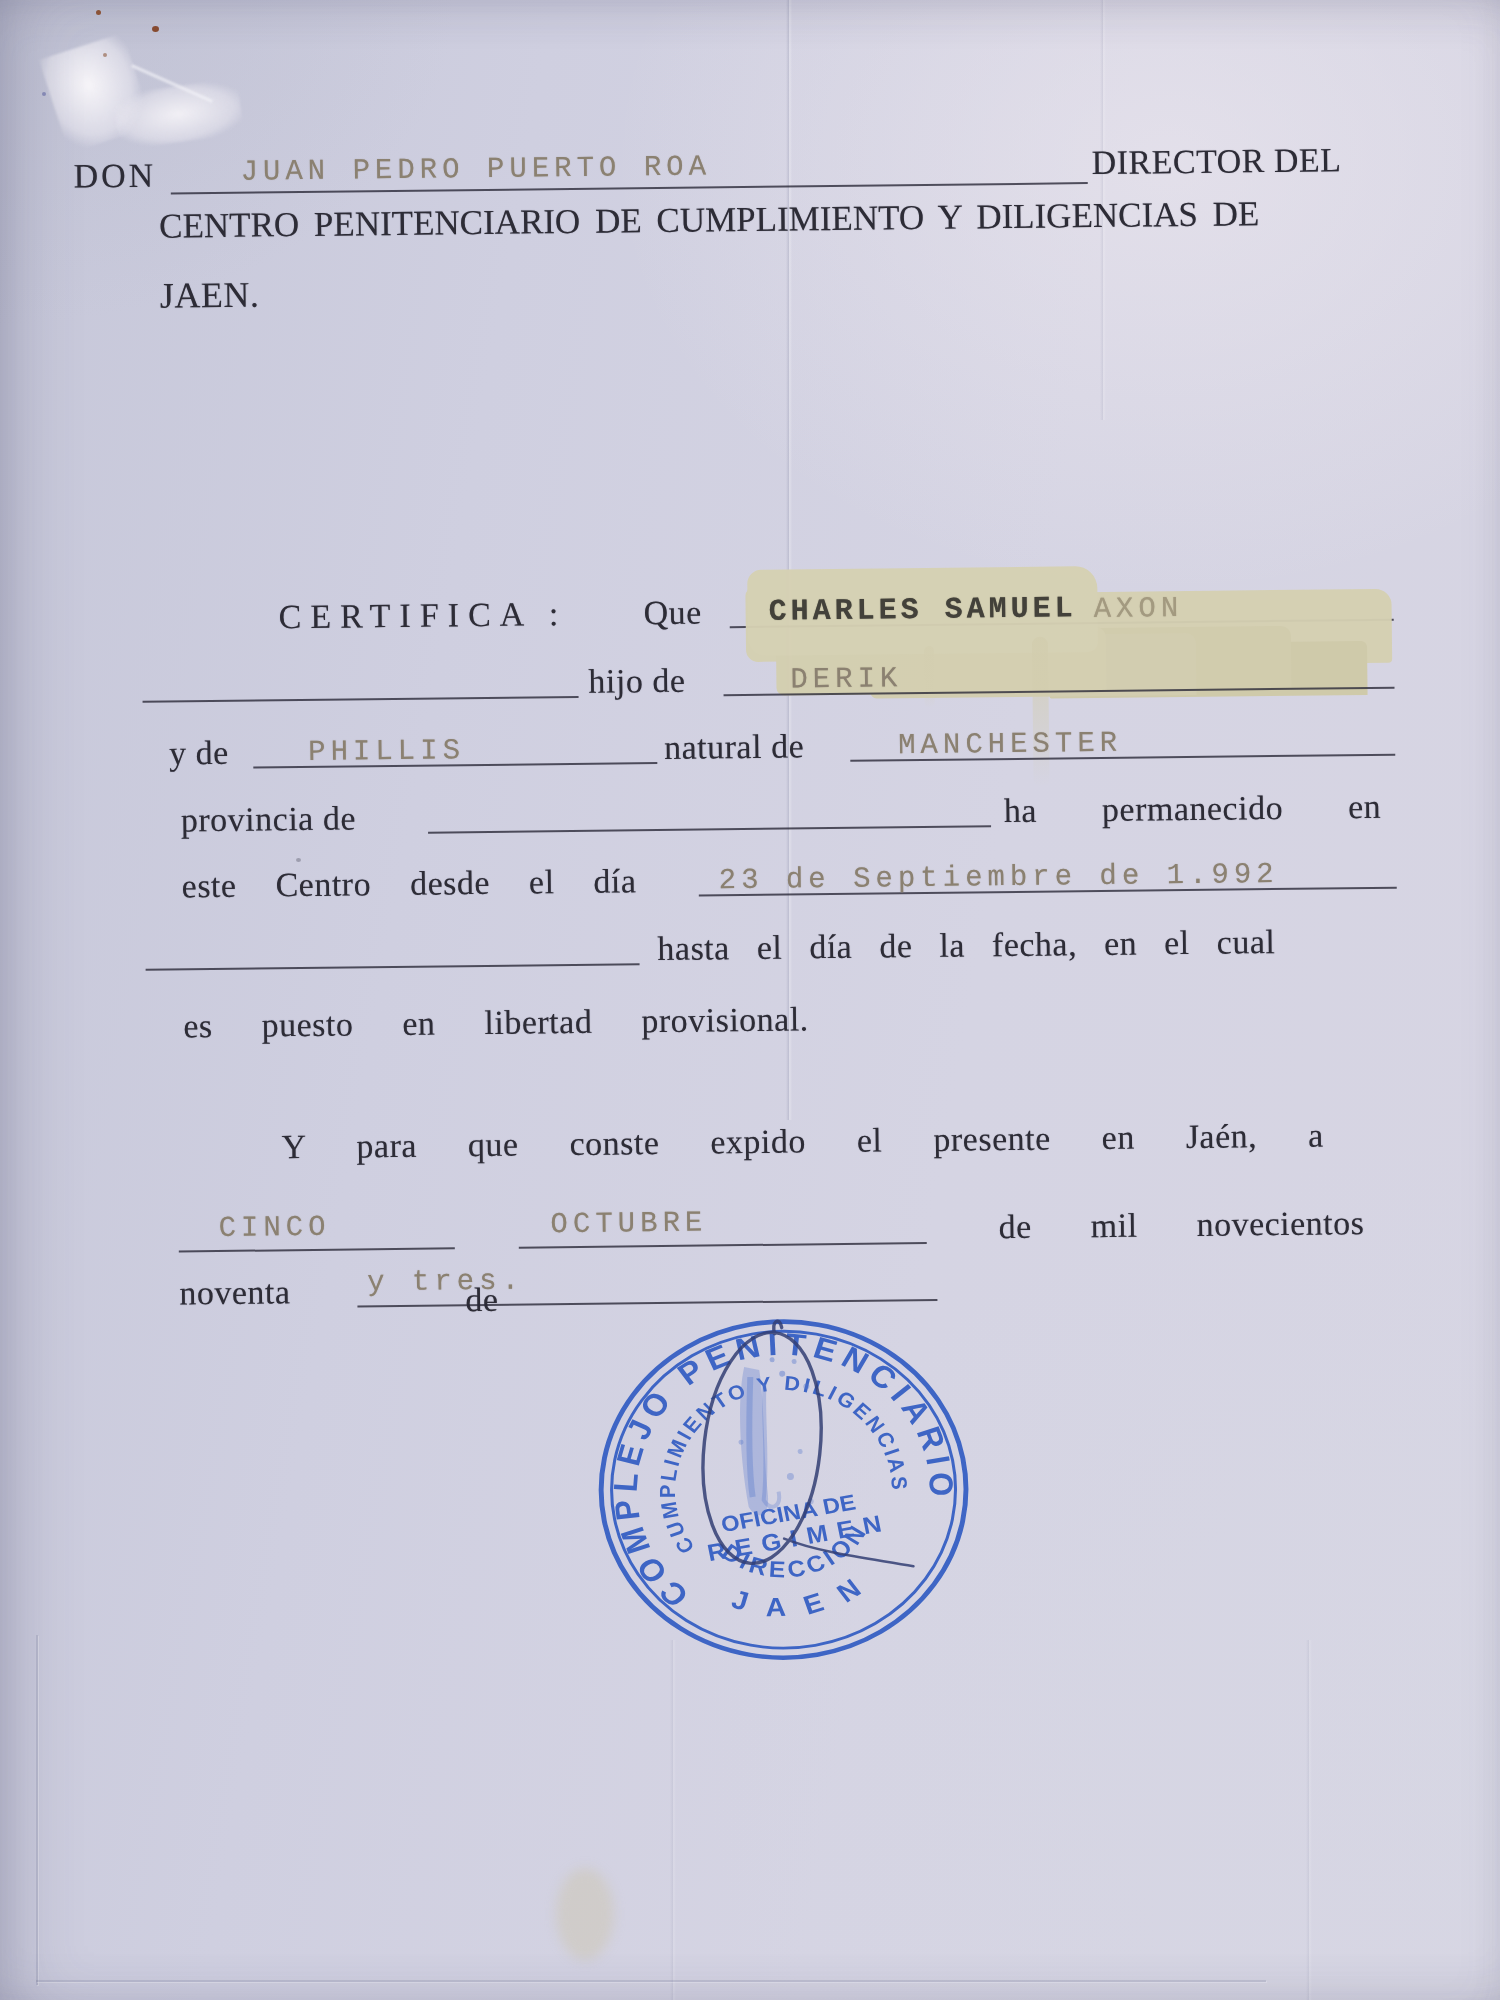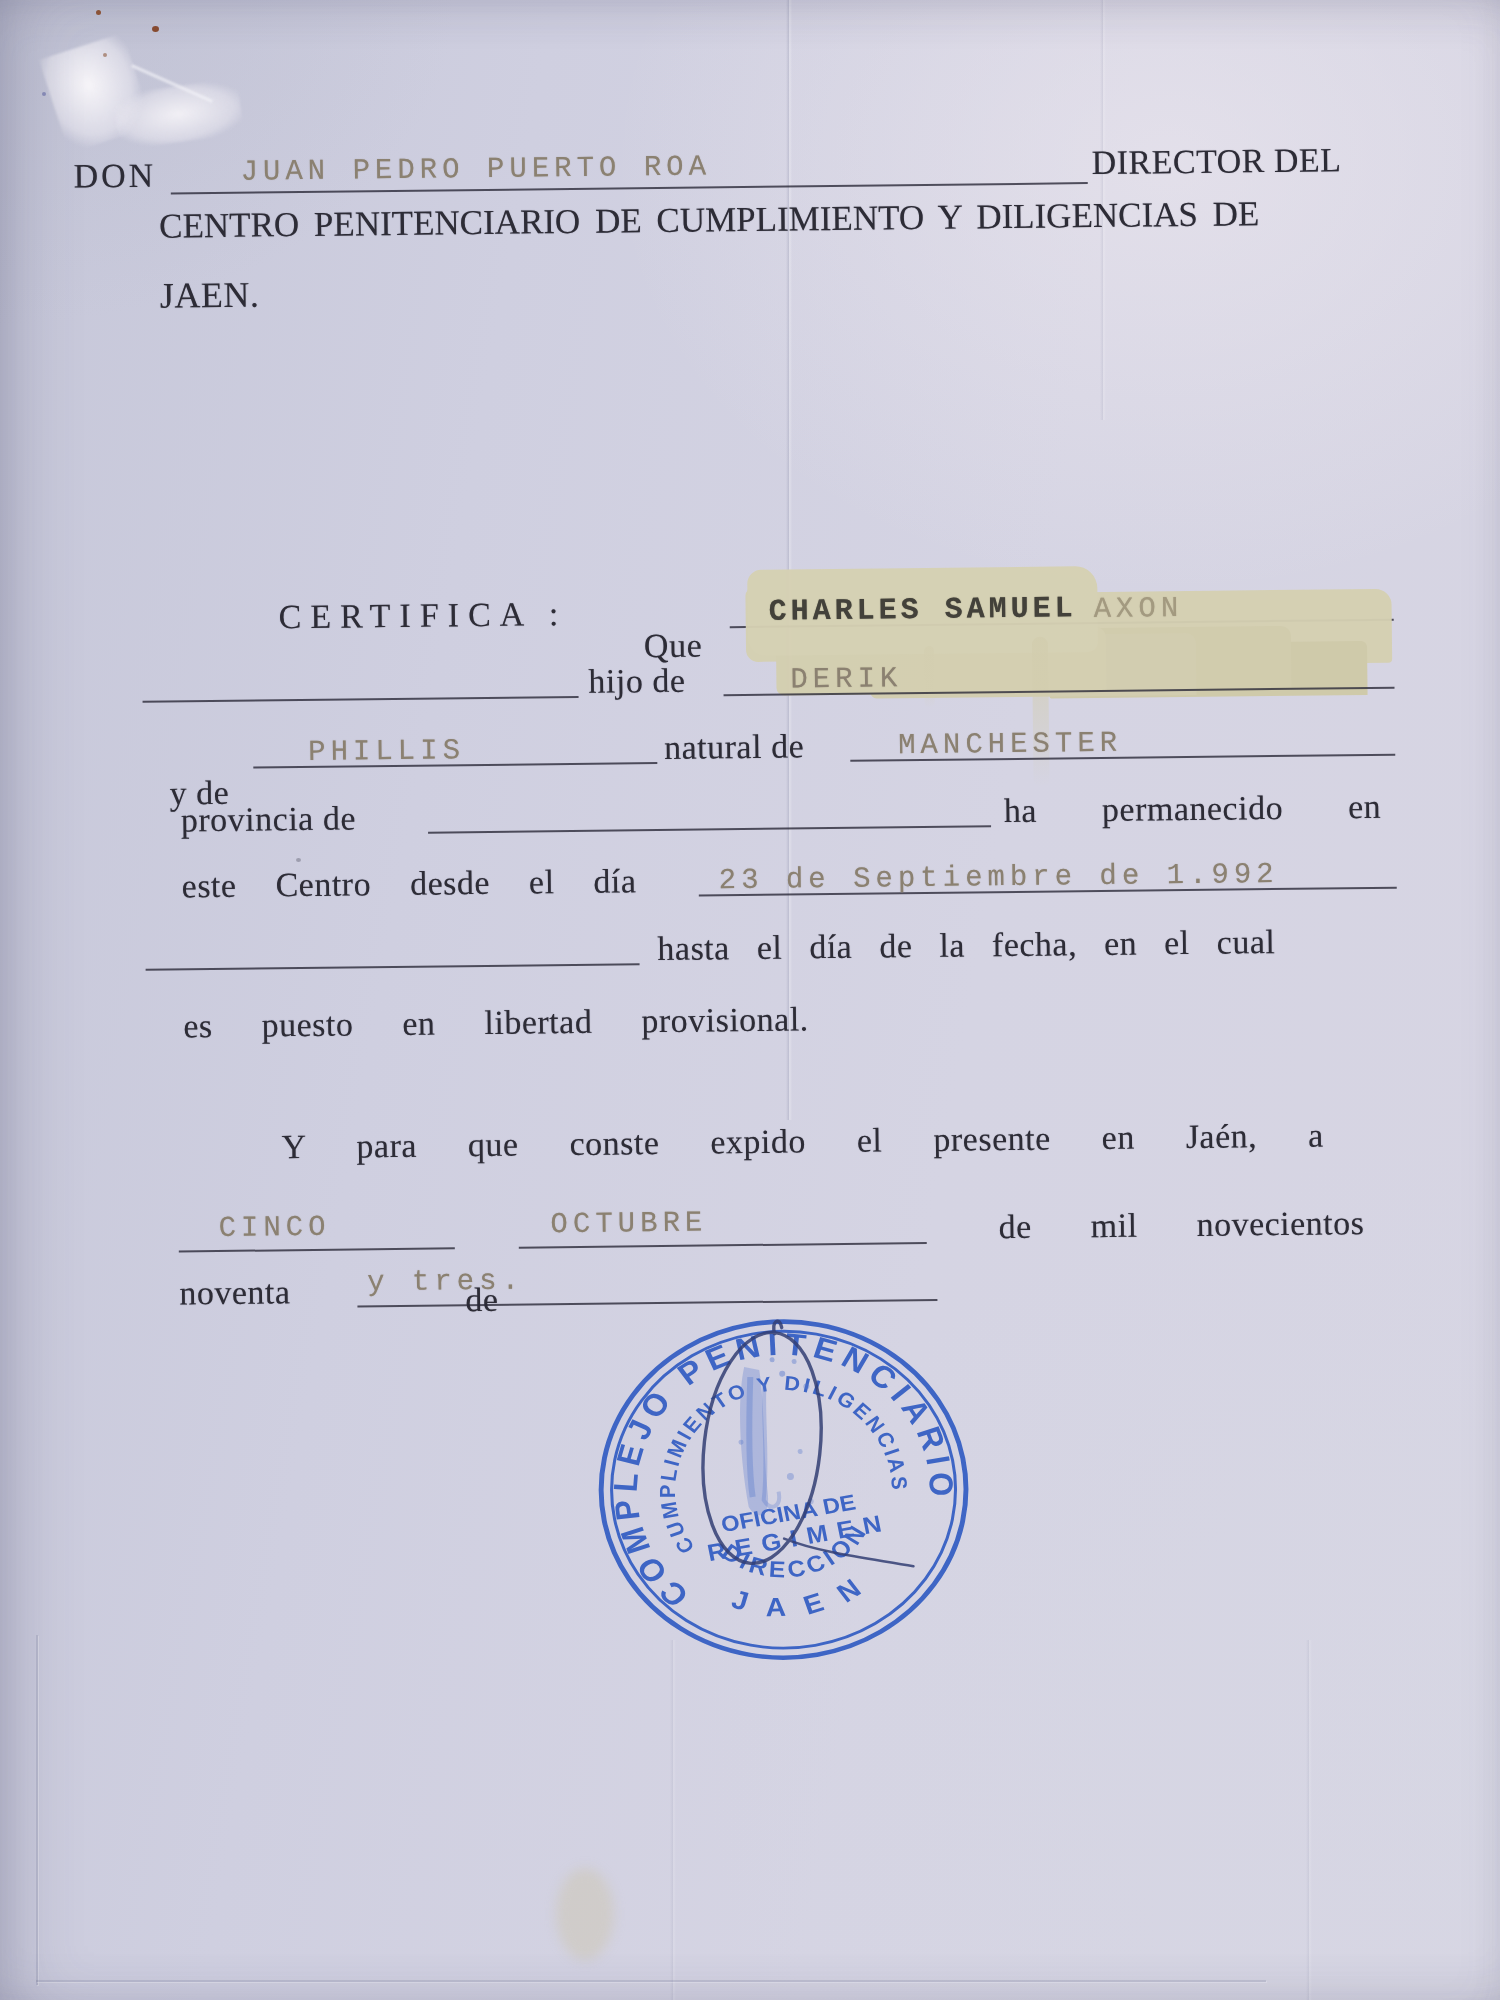--- a/index.html
+++ b/index.html
@@ -65,34 +65,34 @@
 
     <span class="abs serif" style="left:83px;top:150px;letter-spacing:3px;">DON</span>
     <div class="rule" style="left:180px;top:186px;width:917px;"></div>
     <span class="abs typed" style="left:250px;top:150px;">JUAN PEDRO PUERTO ROA</span>
     <span class="abs serif" style="left:1101px;top:148px;">DIRECTOR DEL</span>
 
     <span class="abs serif caps" style="left:168px;top:200px;">CENTRO PENITENCIARIO DE CUMPLIMIENTO Y DILIGENCIAS DE</span>
     <span class="abs serif" style="left:168px;top:268px;font-size:36px;">JAEN.</span>
 
     <span class="abs serif" style="left:283px;top:593px;letter-spacing:9px;">CERTIFICA :</span>
-    <span class="abs serif" style="left:648px;top:593px;margin-top:33px;">Que</span>
+    <span class="abs serif" style="left:648px;top:593px;">Que</span>
     <div class="rule" style="left:734px;top:626px;width:664px;"></div>
     <div class="patch"></div>
     <div class="drip" style="left:1036px;top:640px;width:16px;height:150px;background:linear-gradient(#d2cdae, rgba(210,205,174,0));"></div>
     <div class="drip" style="left:928px;top:648px;width:10px;height:62px;background:linear-gradient(#d3ceb0, rgba(211,206,176,0));"></div>
     <span class="abs typed typed-dark" style="left:773px;top:595px;font-size:30px;letter-spacing:4px;">CHARLES SAMUEL</span>
     <span class="abs typed typed-faded" style="left:1098px;top:597px;">AXON</span>
 
     <div class="rule" style="left:146px;top:694px;width:436px;"></div>
     <span class="abs serif" style="left:592px;top:661px;">hijo de</span>
     <div class="rule" style="left:727px;top:694px;width:671px;"></div>
     <span class="abs typed" style="left:794px;top:664px;">DERIK</span>
 
-    <span class="abs serif" style="left:172px;top:768px;">y de</span>
+    <span class="abs serif" style="left:172px;top:728px;">y de</span>
     <div class="rule" style="left:256px;top:761px;width:404px;"></div>
     <span class="abs typed" style="left:311px;top:731px;">PHILLIS</span>
     <span class="abs serif" style="left:667px;top:728px;">natural de</span>
     <div class="rule" style="left:853px;top:761px;width:545px;"></div>
     <span class="abs typed" style="left:901px;top:731px;">MANCHESTER</span>
 
     <span class="abs serif" style="left:183px;top:795px;">provincia de</span>
     <div class="rule" style="left:430px;top:828px;width:563px;"></div>
     <span class="abs serif" style="left:1006px;top:795px;word-spacing:56px;">ha permanecido en</span>
 

